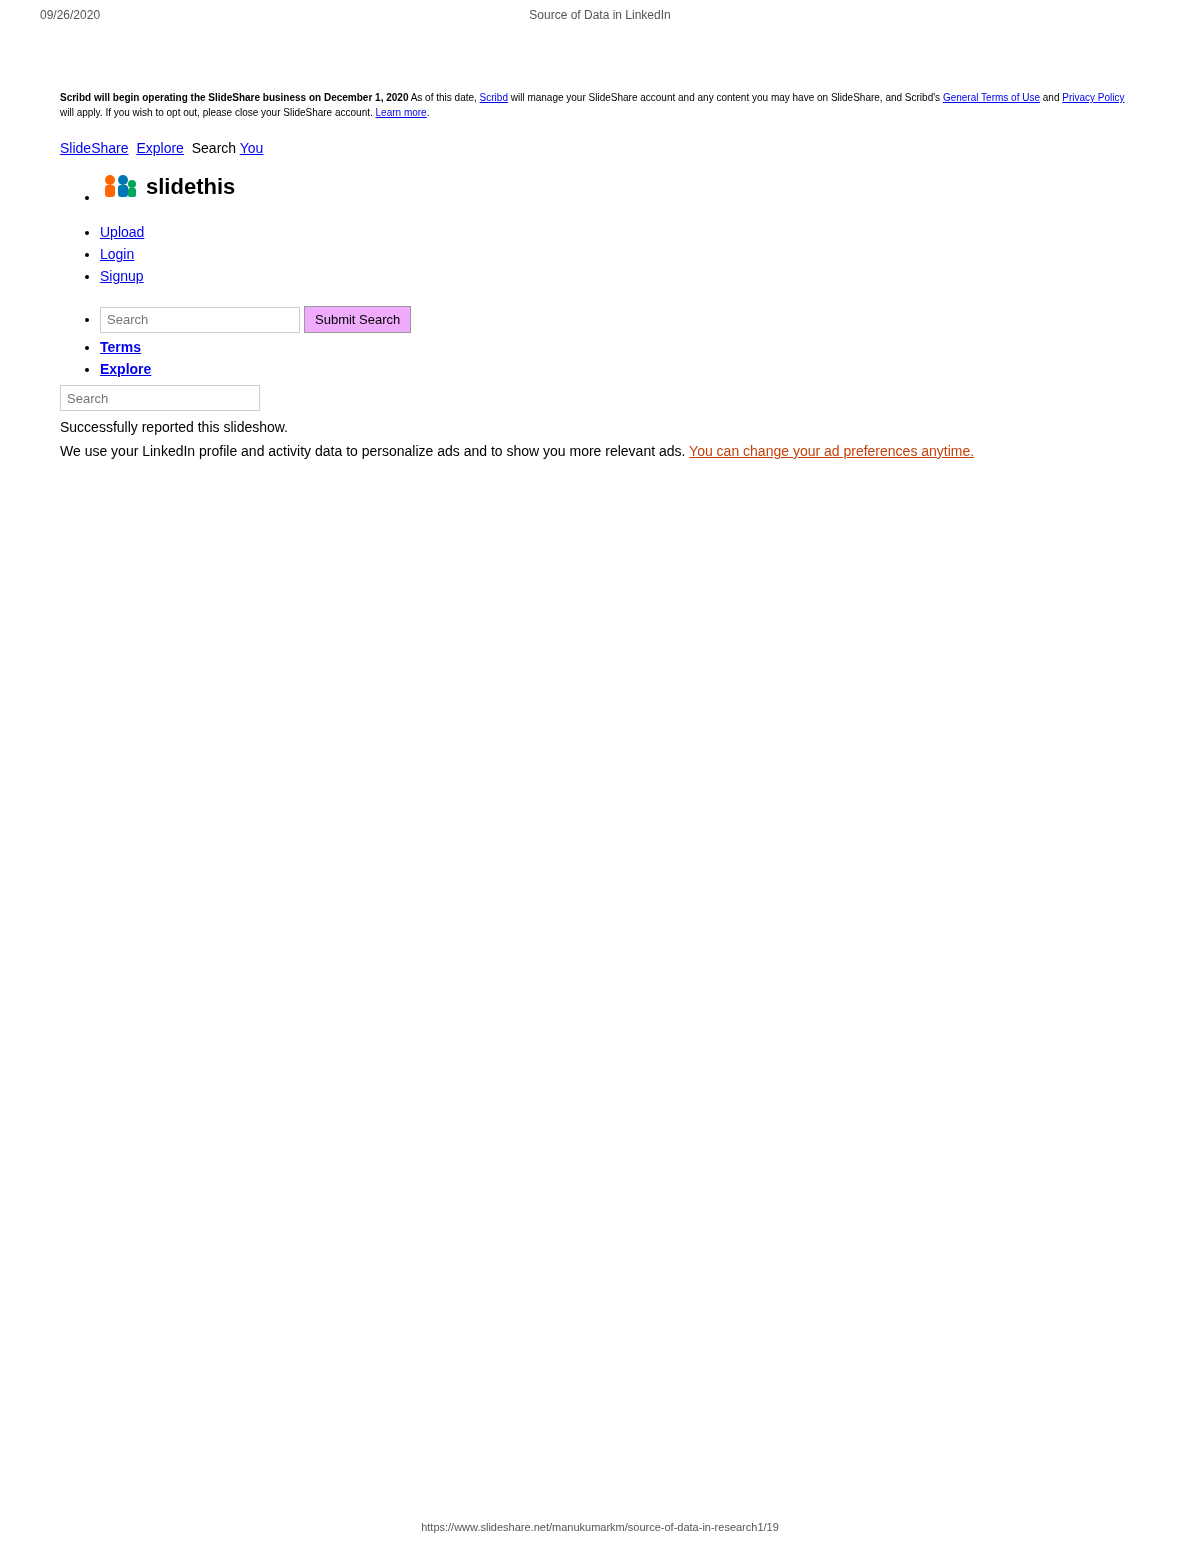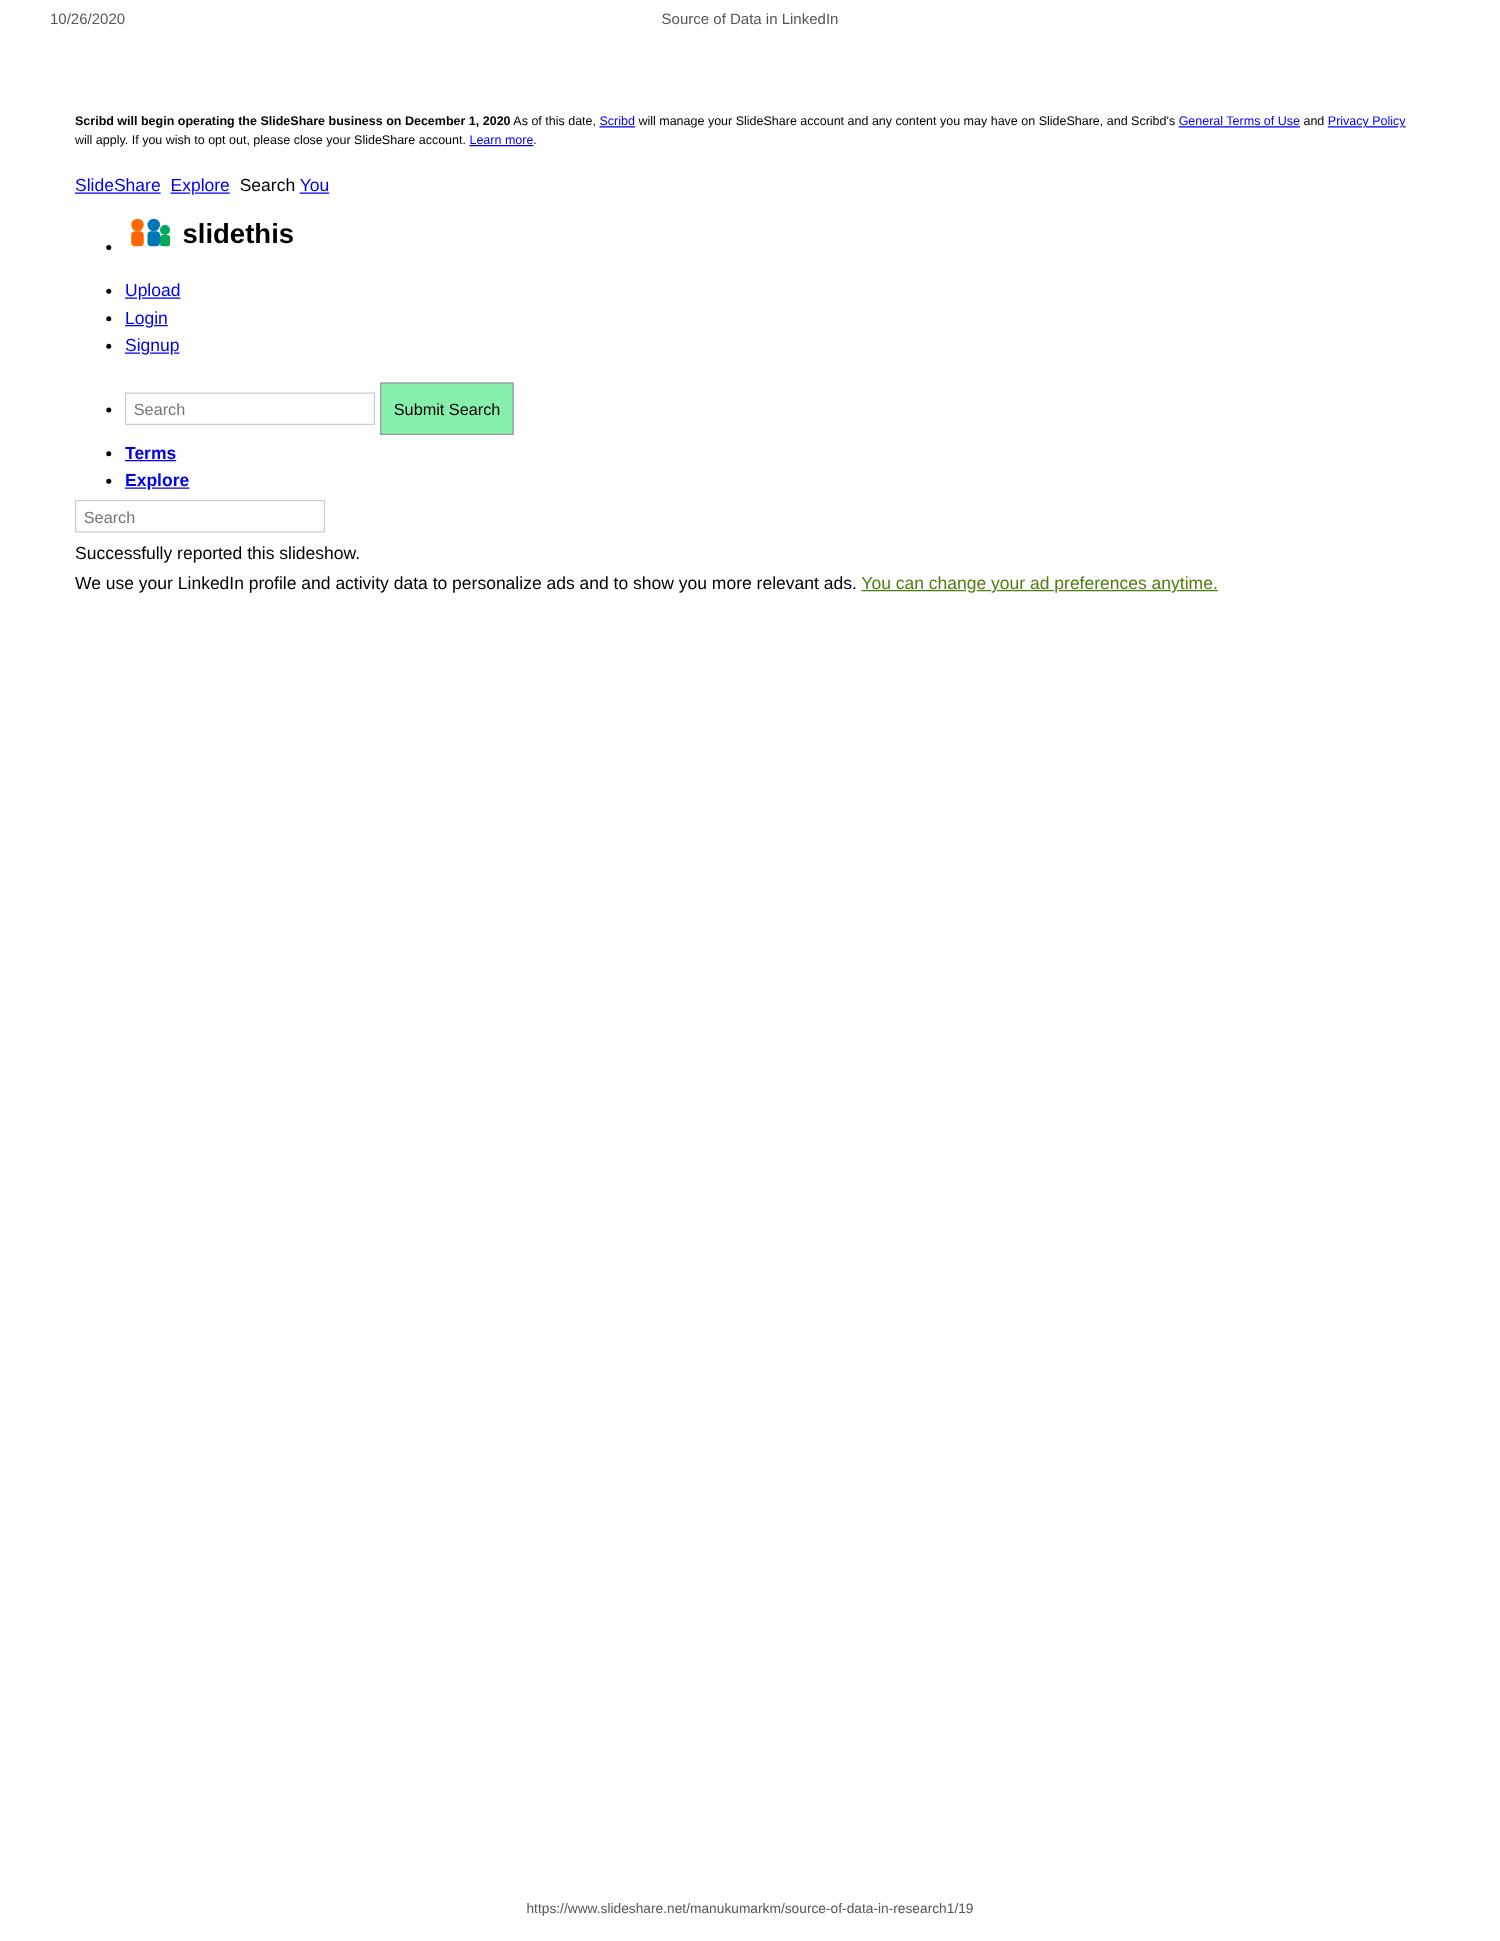--- a/index.html
+++ b/index.html
@@ -100,25 +100,25 @@
     }
     .search-input {
       border: 1px solid #ccc;
       padding: 4px 6px;
       font-size: 13px;
       width: 200px;
       height: 26px;
     }
     .submit-btn {
       border: 1px solid #999;
-      background: #86efac;
+      background: #f0abfc;
       padding: 3px 10px;
       font-size: 13px;
       cursor: pointer;
-      height: 42px;
+      height: 27px;
     }
     .search-bar-standalone {
       border: 1px solid #ccc;
       padding: 4px 6px;
       font-size: 13px;
       width: 200px;
       height: 26px;
       margin-bottom: 8px;
       display: block;
     }
@@ -126,39 +126,39 @@
       font-size: 14px;
       margin-bottom: 6px;
       color: #000;
     }
     .linkedin-text {
       font-size: 14px;
       color: #000;
       line-height: 1.5;
     }
     .linkedin-text a {
-      color: #4d7c0f;
+      color: #c2410c;
     }
     .page-footer {
       position: absolute;
       bottom: 20px;
       left: 0;
       right: 0;
       display: flex;
       justify-content: center;
       padding: 0 40px;
       font-size: 11px;
       color: #555;
     }
   </style>
 </head>
 <body>
 
 <div class="page-header">
-  <span>10/26/2020</span>
+  <span>09/26/2020</span>
   <span class="page-title-center">Source of Data in LinkedIn</span>
 </div>
 
 <div class="main-content">
 
   <div class="notice-box">
     <strong>Scribd will begin operating the SlideShare business on December 1, 2020</strong><span> As of this date, </span><a href="#">Scribd</a><span> will manage your SlideShare account and any content you may have on SlideShare, and Scribd's </span><a href="#">General Terms of Use</a><span> and </span><a href="#">Privacy Policy</a><span> will apply. If you wish to opt out, please close your SlideShare account. </span><a href="#">Learn more</a><span>.</span>
   </div>
 
   <div class="nav-links">

